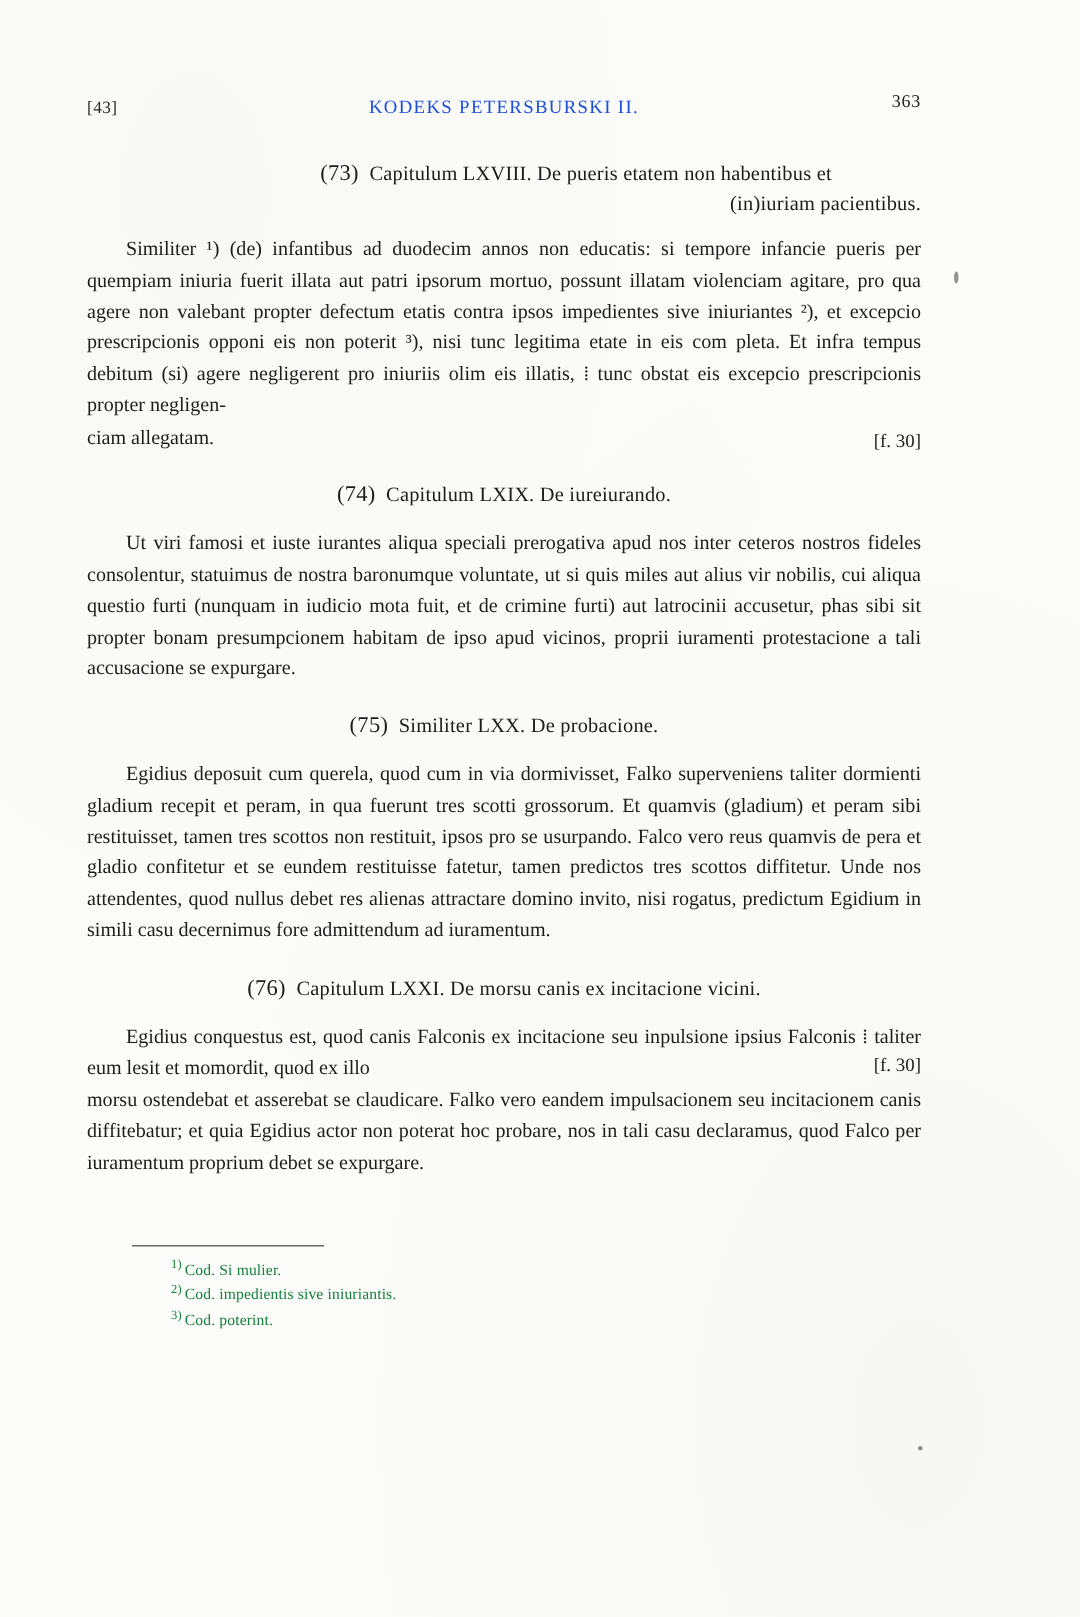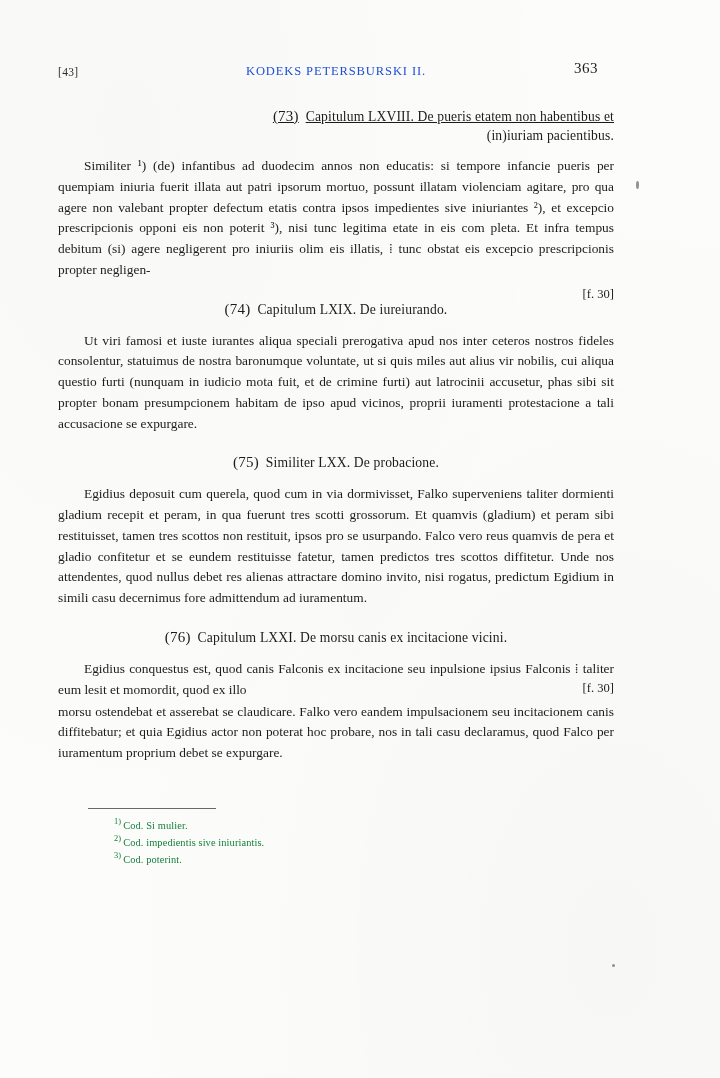--- a/index.html
+++ b/index.html
@@ -52,23 +52,23 @@
     left: 50%;
     transform: translateX(-50%);
     top: 4px;
     font-size: 12.5px;
     letter-spacing: 0.9px;
     color: #1d4ed8;
     white-space: nowrap;
   }
   .folio-right {
     position: absolute;
-    right: 16px;
+    right: 0;
     top: 0;
-    font-size: 15px;
+    font-size: 12px;
     letter-spacing: 0.5px;
     color: #1f1f1f;
   }
   
   .chap-head {
     text-align: center;
     font-size: 13.6px;
     margin: 20px 0 13px 0;
     letter-spacing: 0.15px;
     color: #1b1b1b;
@@ -141,29 +141,30 @@
 
   <div class="content">
 
     <div class="runhead">
       <div class="folio-left">[43]</div>
       <div class="runhead-title">KODEKS PETERSBURSKI II.</div>
       <div class="folio-right">363</div>
     </div>
 
     <div>
-      <div class="chap-head" style="text-align:right; text-indent:96px; margin-top:16px;text-decoration:underline;">
+      <div class="chap-head" style="text-align:center; text-indent:96px; margin-top:16px;">
         <span class="num">(73)</span><span class="gap"></span><span>Capitulum LXVIII.   De pueris etatem non habentibus et</span>
       </div>
       <div class="chap-head" style="text-align:right; text-indent:0; margin-top:-10px; margin-bottom:12px;">
         <span>(in)iuriam pacientibus.</span>
       </div>
       <div class="para-with-marg">
         <span class="marg-abs" style="top:131px;">[f. 30]</span>
         <p class="body indent">Similiter ¹) (de) infantibus ad duodecim annos non educatis: si tempore infancie pueris per quempiam iniuria fuerit illata aut patri ipsorum mortuo, possunt illatam violenciam agitare, pro qua agere non valebant propter defectum etatis contra ipsos impedientes sive iniuriantes ²), et excepcio prescripcionis opponi eis non poterit ³), nisi tunc legitima etate in eis com pleta.  Et infra tempus debitum (si) agere negligerent pro iniuriis olim eis illatis, ⁞ tunc obstat eis excepcio prescripcionis propter negligen-</p>
+        <p class="body tight">ciam allegatam.</p>
       </div>
     </div>
 
     <div>
       <div class="chap-head">
         <span class="num">(74)</span><span class="gap"></span><span>Capitulum LXIX.   De iureiurando.</span>
       </div>
       <p class="body indent tight">Ut viri famosi et iuste iurantes aliqua speciali prerogativa apud nos inter ceteros nostros fideles consolentur, statuimus de nostra baronumque voluntate, ut si quis miles aut alius vir nobilis, cui aliqua questio furti (nunquam in iudicio mota fuit, et de crimine furti) aut latrocinii accusetur, phas sibi sit propter bonam presumpcionem habitam de ipso apud vicinos, proprii iuramenti protestacione a tali accusacione se expurgare.</p>
     </div>
 

